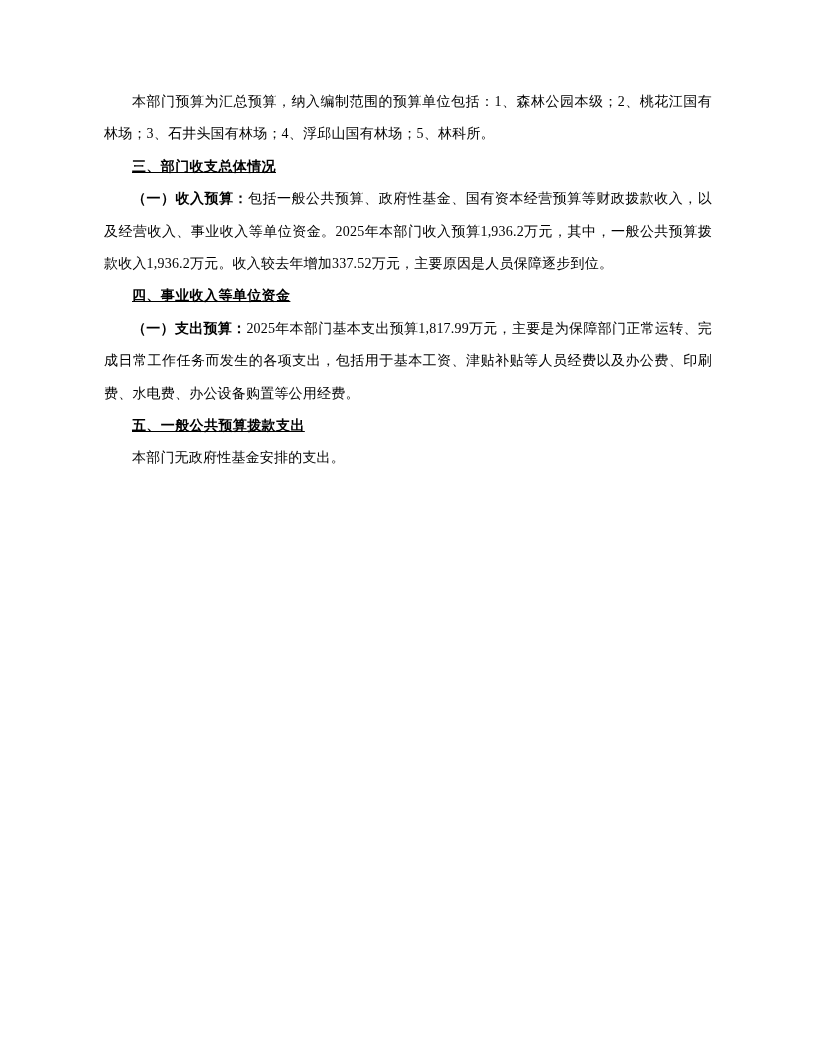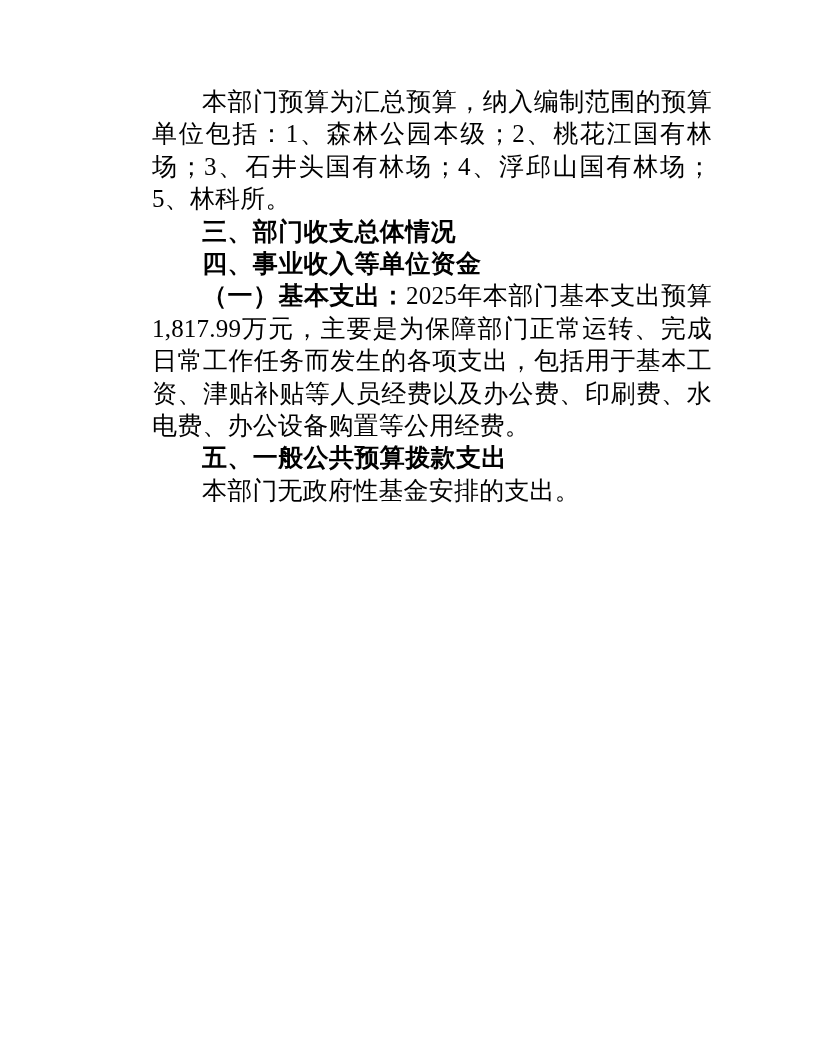--- a/index.html
+++ b/index.html
@@ -16,62 +16,63 @@
   }
   .page {
     position: relative;
     width: 816px;
     height: 1056px;
     box-sizing: border-box;
     padding: 86px 104px 60px 104px;
     background: #ffffff;
   }
   .doc-body {
-    font-size: 25px;
+    font-size: 14px;
     line-height: 32.4px;
     text-align: justify;
     text-justify: inter-ideograph;
-    margin-left: 48px;
   }
   p {
     margin: 0;
     padding: 0;
   }
   .para {
     text-indent: 2em;
     letter-spacing: 0.2px;
   }
   .para-wide {
     text-indent: 2.35em;
   }
   .heading {
     text-indent: 2em;
     font-weight: bold;
     letter-spacing: 0.4px;
+    text-decoration: underline;
   }
   .lead {
     font-weight: bold;
   }
 </style>
 </head>
 <body>
 
 <div class="page">
   <div class="doc-body">
 
     <p class="para">本部门预算为汇总预算，纳入编制范围的预算单位包括：1、森林公园本级；2、桃花江国有林场；3、石井头国有林场；4、浮邱山国有林场；5、林科所。</p>
 
     <p class="heading">三、部门收支总体情况</p>
 
+    <p class="para"><span class="lead">（一）收入预算：</span><span>包括一般公共预算、政府性基金、国有资本经营预算等财政拨款收入，以及经营收入、事业收入等单位资金。2025年本部门收入预算1,936.2万元，其中，一般公共预算拨款收入1,936.2万元。收入较去年增加337.52万元，主要原因是人员保障逐步到位。</span></p>
 
 
     <p class="heading">四、事业收入等单位资金</p>
 
 
-    <p class="para"><span class="lead">（一）基本支出：</span><span>2025年本部门基本支出预算1,817.99万元，主要是为保障部门正常运转、完成日常工作任务而发生的各项支出，包括用于基本工资、津贴补贴等人员经费以及办公费、印刷费、水电费、办公设备购置等公用经费。</span></p>
+    <p class="para"><span class="lead">（一）支出预算：</span><span>2025年本部门基本支出预算1,817.99万元，主要是为保障部门正常运转、完成日常工作任务而发生的各项支出，包括用于基本工资、津贴补贴等人员经费以及办公费、印刷费、水电费、办公设备购置等公用经费。</span></p>
 
 
     <p class="heading">五、一般公共预算拨款支出</p>
 
     <p class="para">本部门无政府性基金安排的支出。</p>
 
   </div>
 </div>
 
 </body></html>

